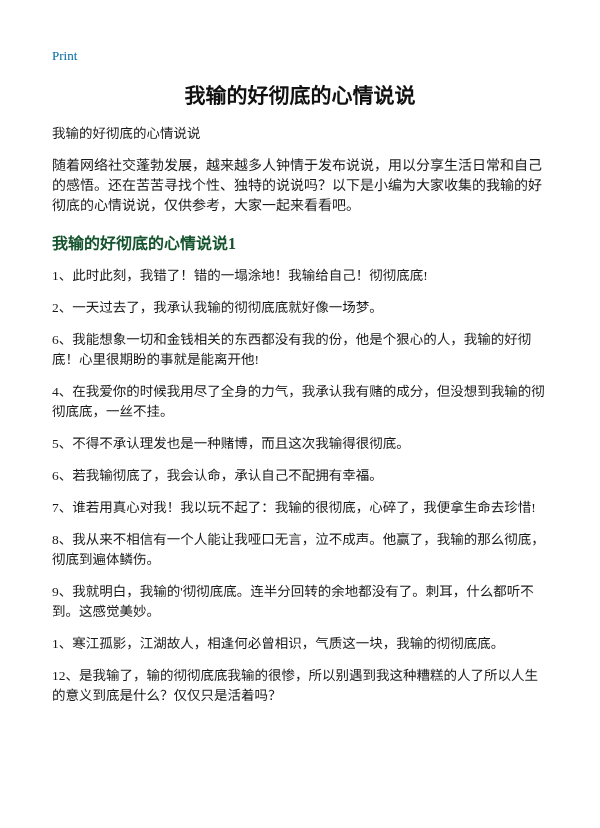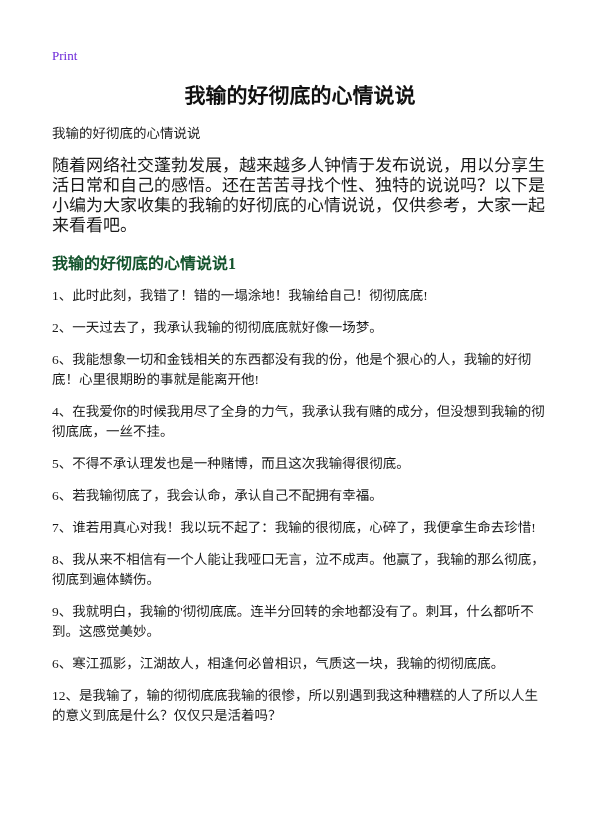--- a/index.html
+++ b/index.html
@@ -14,41 +14,41 @@
     background: #ffffff;
     box-sizing: border-box;
     padding: 46px 52px 0 52px;
     color: #1a1a1a;
     font-family: "Liberation Serif", "DejaVu Serif", serif;
     overflow: hidden;
   }
   .print-link {
     font-size: 13px;
     line-height: 18px;
-    color: #6d28d9;
+    color: #0369a1;
     text-decoration: none;
     display: inline-block;
   }
   .doc-title {
     margin: 18px 0 0 0;
     text-align: center;
     font-size: 21px;
     line-height: 27px;
     font-weight: bold;
     color: #111111;
   }
   .doc-subtitle {
     margin: 14px 0 0 0;
     font-size: 13.5px;
     line-height: 19px;
     font-weight: normal;
   }
   .intro {
     margin: 13px 0 0 0;
-    font-size: 17px;
+    font-size: 14px;
     line-height: 20px;
   }
   .section-heading {
     margin: 17px 0 0 0;
     font-size: 16px;
     line-height: 21px;
     font-weight: bold;
     color: #14532d;
   }
   .quote-item {
@@ -74,16 +74,16 @@
 
   <p class="quote-item">1、此时此刻，我错了！错的一塌涂地！我输给自己！彻彻底底!</p>
   <p class="quote-item">2、一天过去了，我承认我输的彻彻底底就好像一场梦。</p>
   <p class="quote-item">6、我能想象一切和金钱相关的东西都没有我的份，他是个狠心的人，我输的好彻底！心里很期盼的事就是能离开他!</p>
   <p class="quote-item">4、在我爱你的时候我用尽了全身的力气，我承认我有赌的成分，但没想到我输的彻彻底底，一丝不挂。</p>
   <p class="quote-item">5、不得不承认理发也是一种赌博，而且这次我输得很彻底。</p>
   <p class="quote-item">6、若我输彻底了，我会认命，承认自己不配拥有幸福。</p>
   <p class="quote-item">7、谁若用真心对我！我以玩不起了：我输的很彻底，心碎了，我便拿生命去珍惜!</p>
   <p class="quote-item">8、我从来不相信有一个人能让我哑口无言，泣不成声。他赢了，我输的那么彻底，彻底到遍体鳞伤。</p>
   <p class="quote-item">9、我就明白，我输的'彻彻底底。连半分回转的余地都没有了。刺耳，什么都听不到。这感觉美妙。</p>
-  <p class="quote-item">6、寒江孤影，江湖故人，相逢何必曾相识，气质这一块，我输的彻彻底底。</p>
+  <p class="quote-item">1、寒江孤影，江湖故人，相逢何必曾相识，气质这一块，我输的彻彻底底。</p>
   <p class="quote-item">12、是我输了，输的彻彻底底我输的很惨，所以别遇到我这种糟糕的人了所以人生的意义到底是什么？仅仅只是活着吗？</p>
 
 </div>
 
 </body></html>

